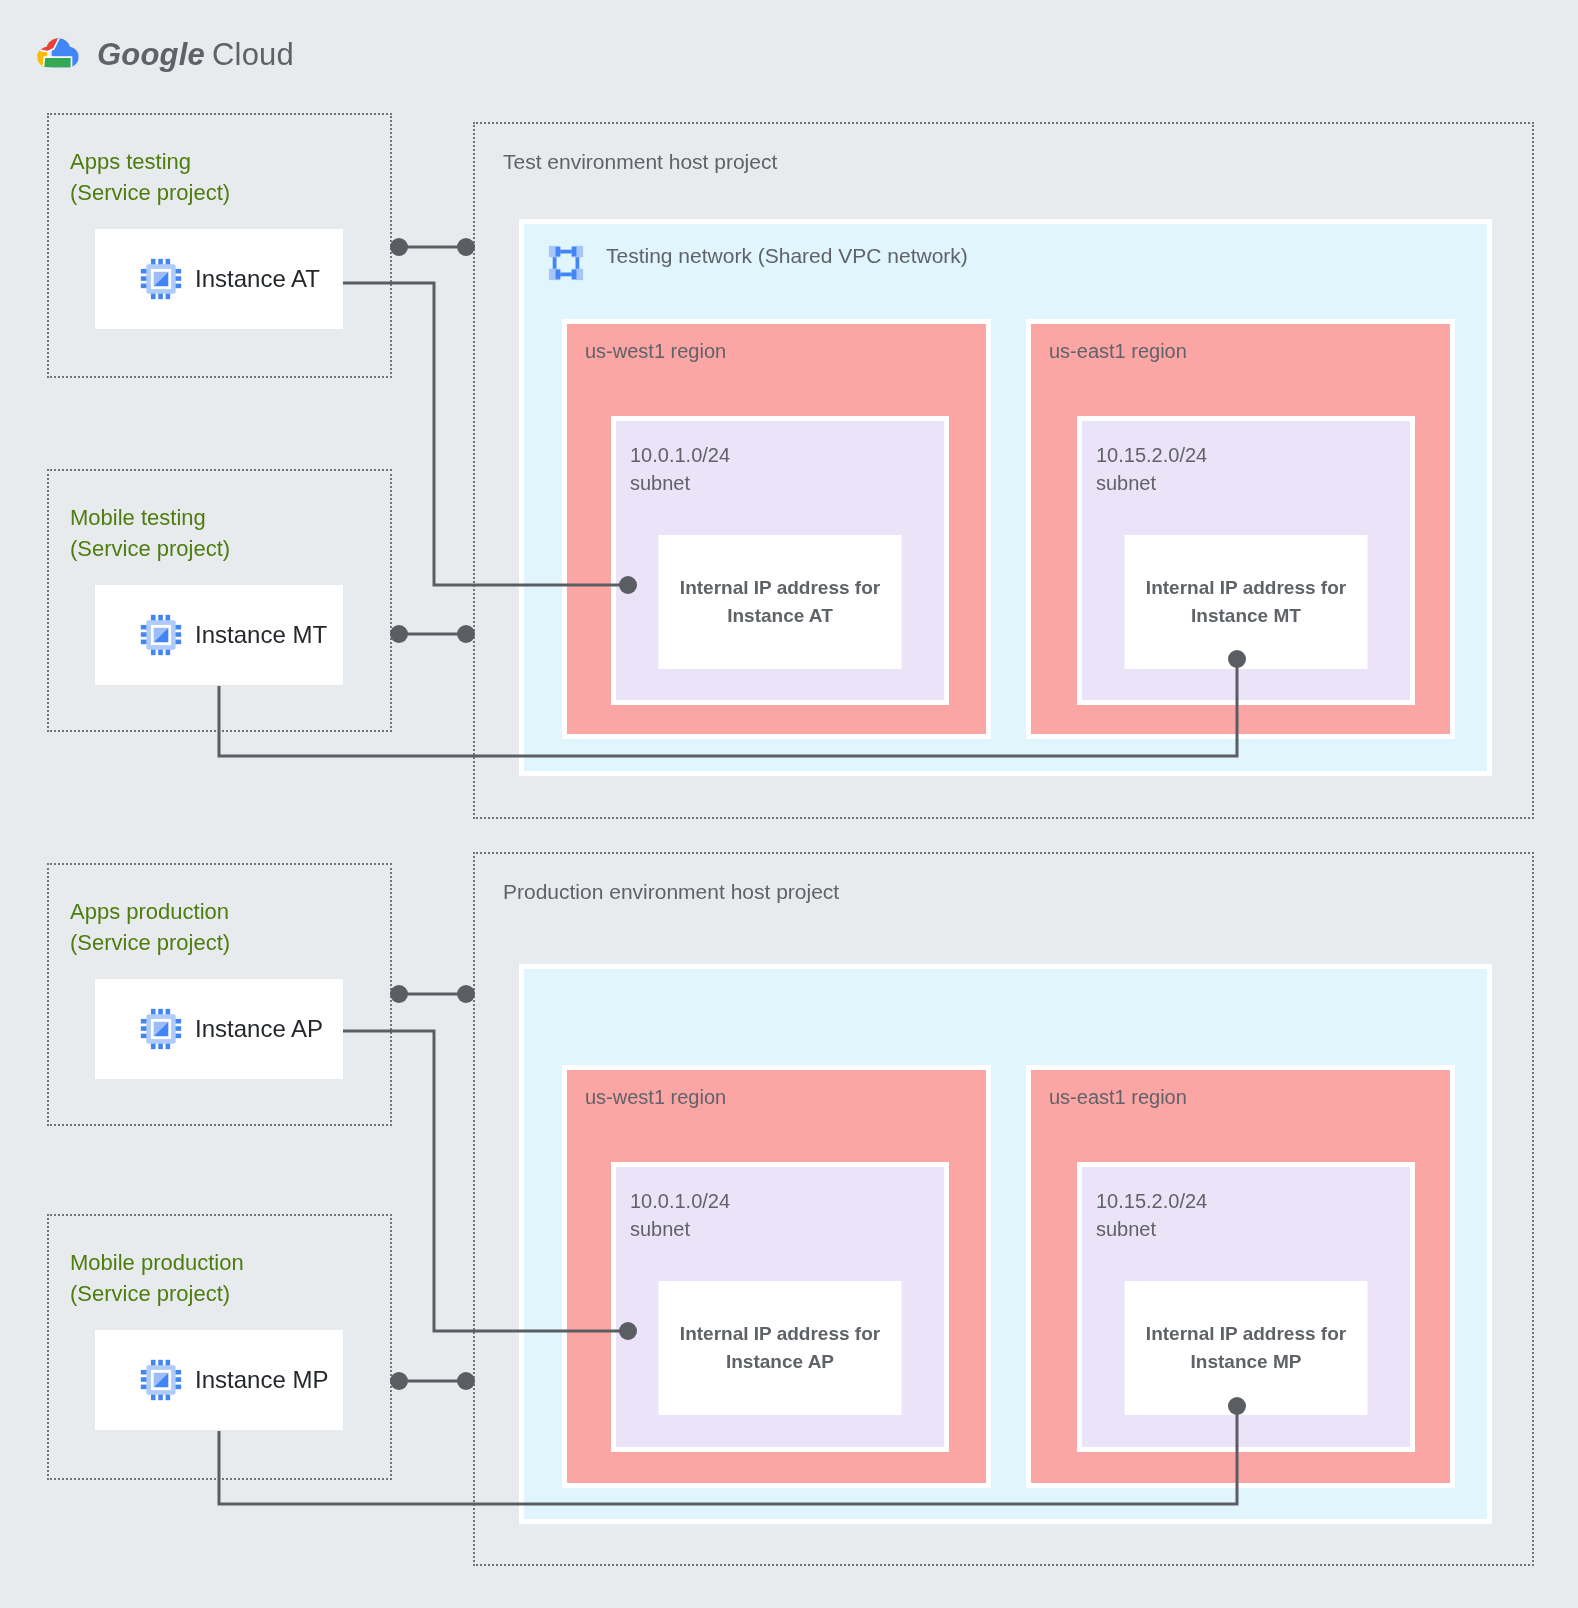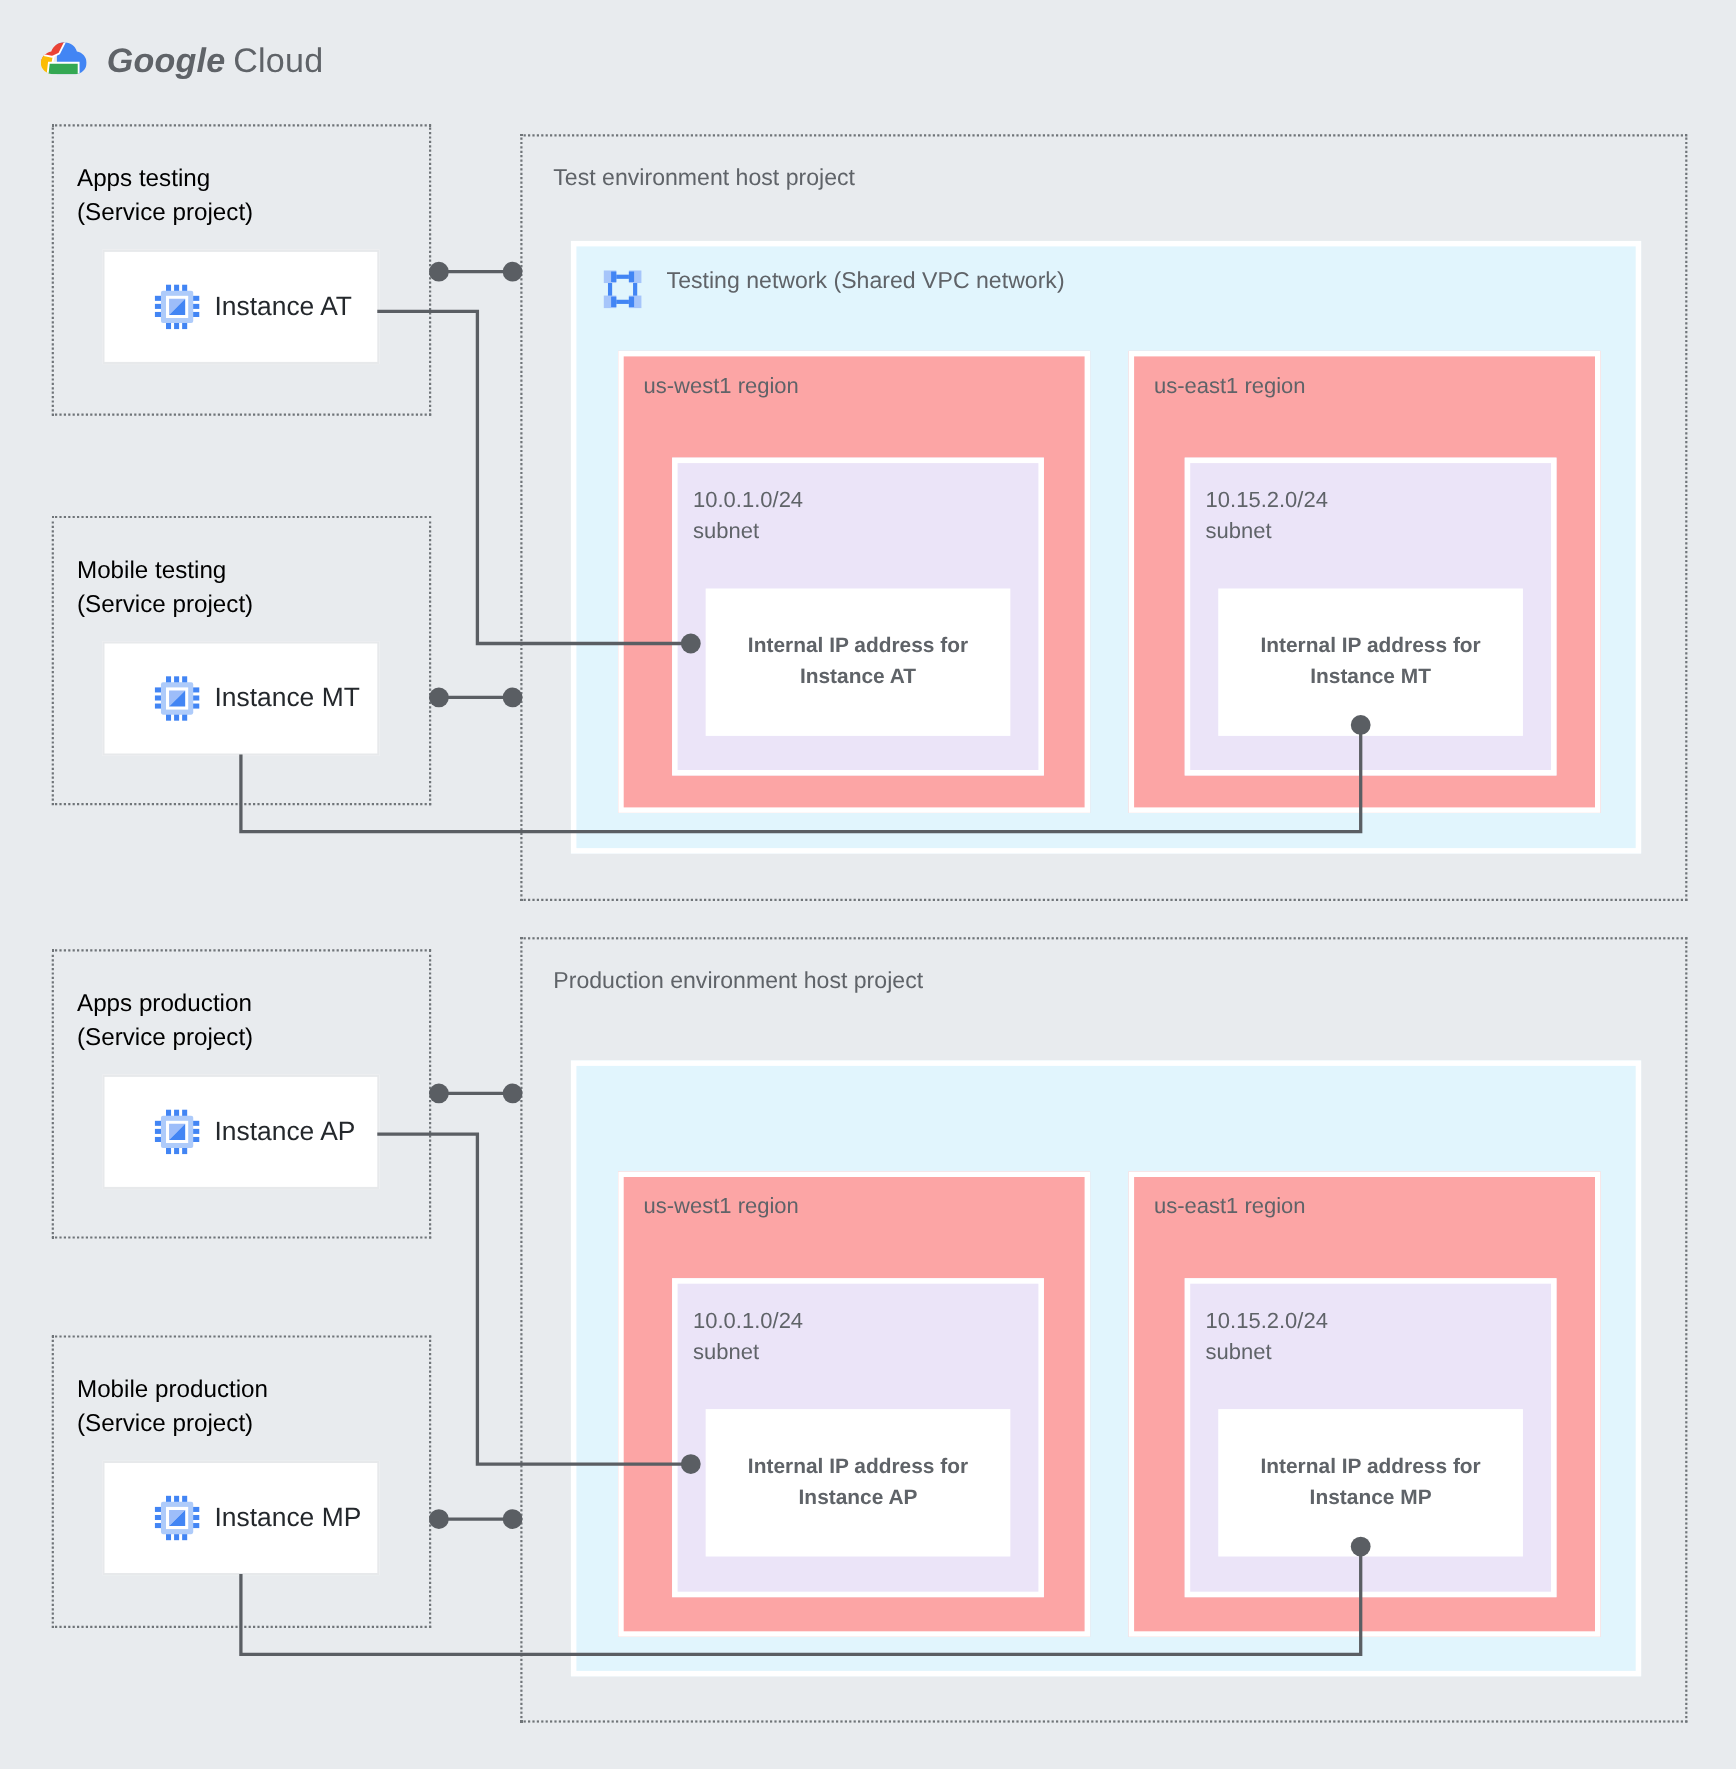--- a/index.html
+++ b/index.html
@@ -11,41 +11,41 @@
     font-family: "Liberation Sans", sans-serif;
     overflow: hidden;
   }
   
   .logo { position:absolute; left:33px; top:34px; display:flex; align-items:center; gap:12px; }
   .logo-text { font-size:31px; color:#5F6368; letter-spacing:0.2px; }
   .logo-text .brand { font-weight:600;font-style:italic; }
   .logo-text .product { font-weight:400; margin-left:7px; }
   
   .dotted-box { position:absolute; border:2px dotted #6F7478; }
-  .sp-label { position:absolute; left:21px; top:31px; font-size:22px; line-height:1.42; color:#000000; }
+  .sp-label { position:absolute; left:21px; top:31px; font-size:22px; line-height:1.42; color:#4d7c0f; }
   .host-label { position:absolute; left:28px; top:26px; font-size:21px; color:#5F6368; }
   
   .card {
     position:absolute; left:44px; top:112px; width:252px; height:104px;
     background:#FFFFFF; border:2px solid #E7E9EB;
     display:flex; align-items:center;
   }
   .card .vm-icon { margin-left:44px; flex:0 0 auto; }
   .card .card-label { margin-left:12px; font-size:24px; color:#24282C; }
   
   .net { position:absolute; background:#E1F5FD; border:5px solid #FFFFFF; }
   .net-header { position:absolute; left:23px; top:20px; display:flex; align-items:flex-start; gap:21px; }
   .net-label { font-size:21px; color:#5F6368; }
   .region { position:absolute; background:#fca5a5; border:5px solid #FFFFFF; }
   .region-label { position:absolute; left:18px; top:16px; font-size:20px; color:#5F6368; }
   .subnet { position:absolute; background:#EBE4F8; border:5px solid #FFFFFF; }
   .subnet-label { position:absolute; left:14px; top:20px; font-size:20px; line-height:1.42; color:#5F6368; }
   .ipbox {
     position:absolute; left:50%; transform:translateX(-50%);
-    top:114px; width:277px; height:134px; background:#FFFFFF;
+    top:114px; width:243px; height:134px; background:#FFFFFF;
     display:flex; flex-direction:column; align-items:center; justify-content:center;
   }
   .ipbox span { display:block; font-size:19px; font-weight:bold; color:#5F6368; line-height:1.45; }
   
   .connectors { position:absolute; left:0; top:0; pointer-events:none; }
   .connectors path { fill:none; stroke:#5A5E63; stroke-width:3; }
   .connectors circle { fill:#5A5E63; stroke:none; }
 </style>
 </head>
 <body>

